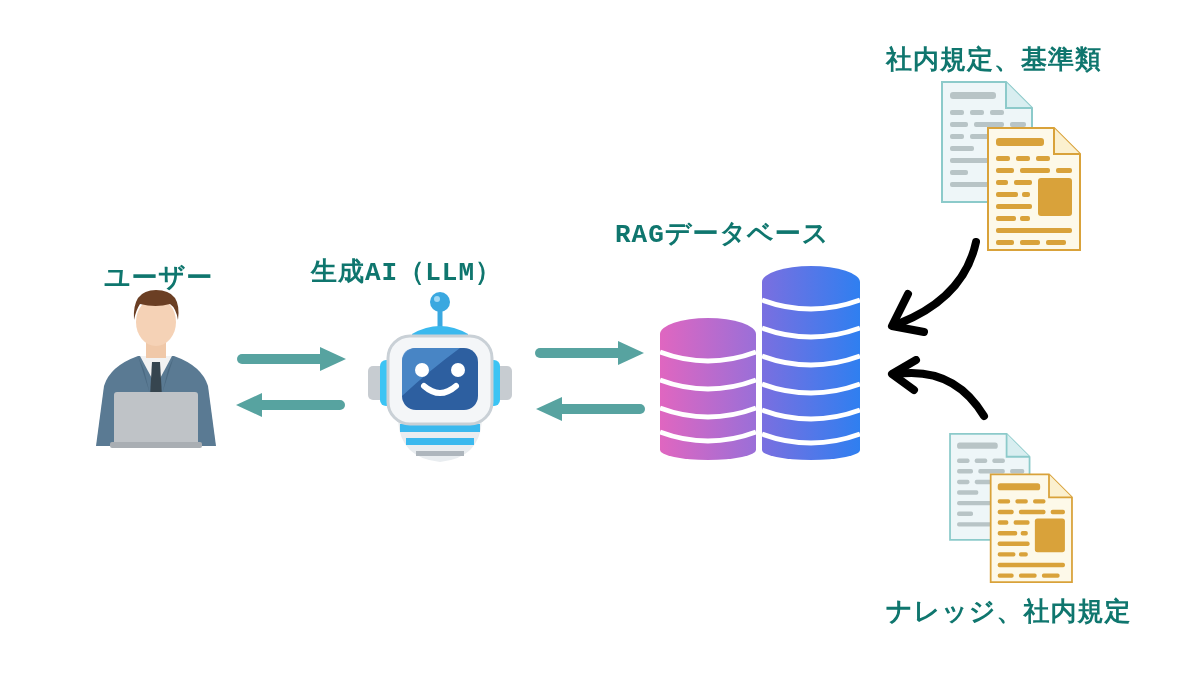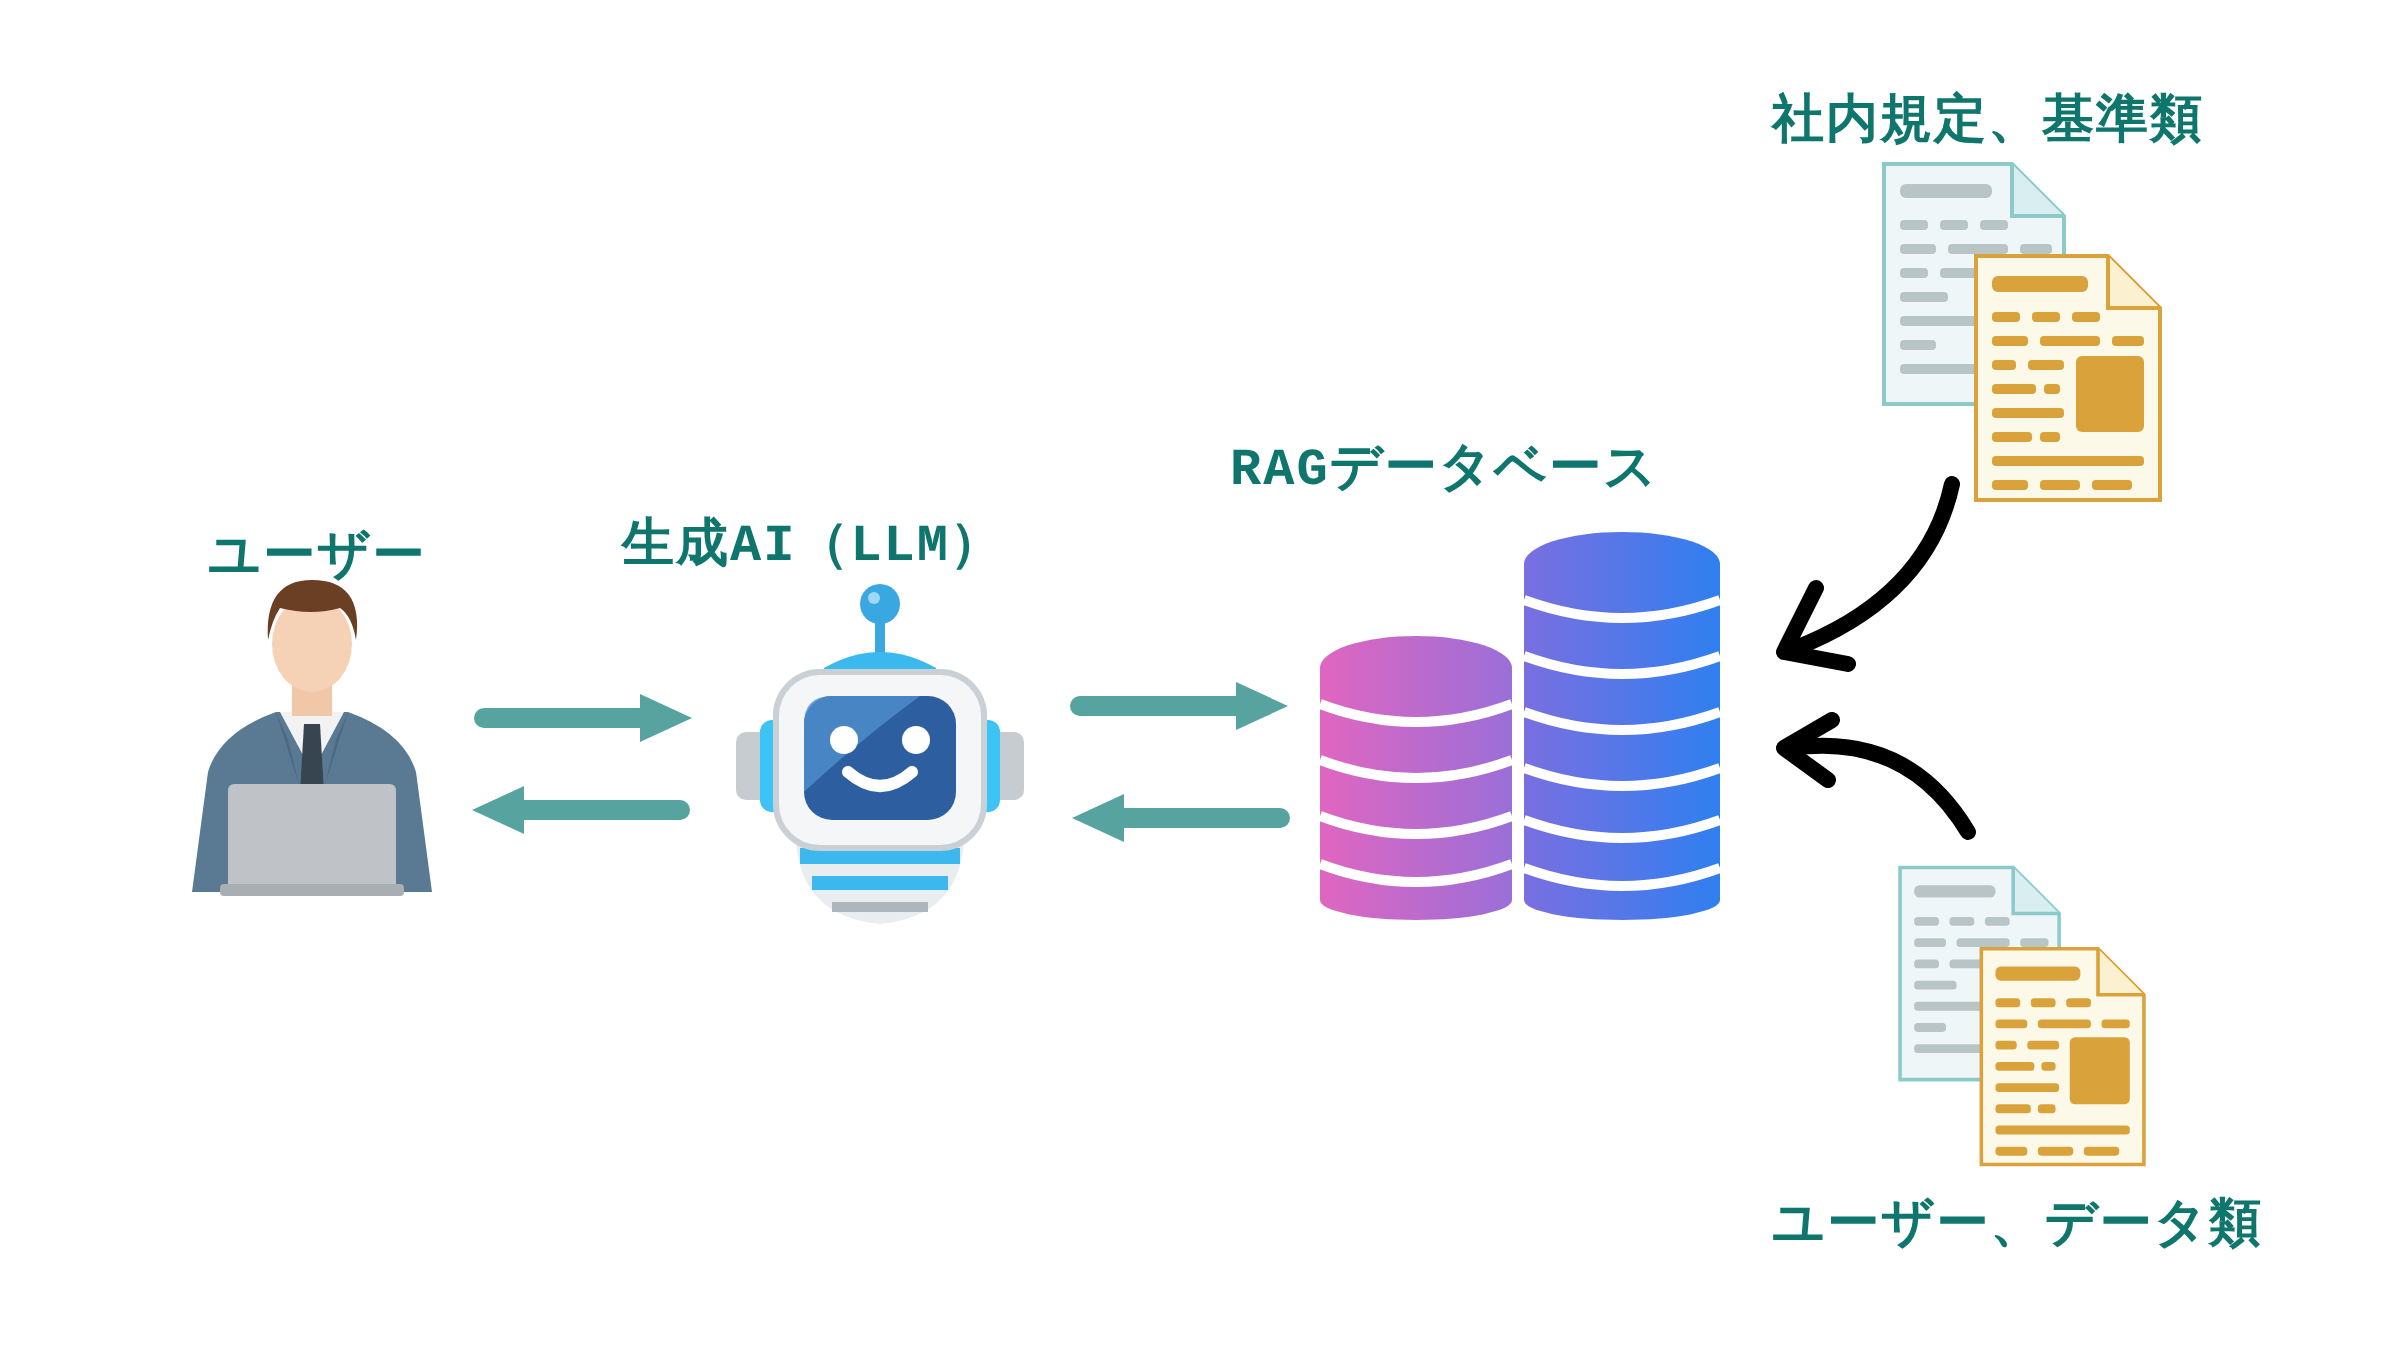--- a/index.html
+++ b/index.html
@@ -10,21 +10,21 @@
   .fig { position: absolute; }
   svg { display: block; }
 </style>
 </head>
 <body>
 
 <div class="label" style="left:104px; top:236px;margin-top:24px;">ユーザー</div>
 <div class="label" style="left:311px; top:254px;">生成AI（LLM）</div>
 <div class="label" style="left:615px; top:216px;">RAGデータベース</div>
 <div class="label" style="left:886px; top:42px;">社内規定、基準類</div>
-<div class="label" style="left:886px; top:594px;">ユーザー、データ類</div>
+<div class="label" style="left:886px; top:594px;">ナレッジ、社内規定</div>
 
 <div class="fig" style="left:90px; top:286px;">
   <svg width="132" height="164" viewBox="0 0 132 164">
 
     <path d="M6 160 L14 100 Q20 80 48 70 L84 70 Q112 80 118 100 L126 160 Z" fill="#5a7a93"></path>
 
     <path d="M50 70 L66 100 L82 70 Z" fill="#f2f2f2"></path>
 
     <path d="M62 76 L70 76 L72 110 L66 118 L60 110 Z" fill="#36454f"></path>
 

